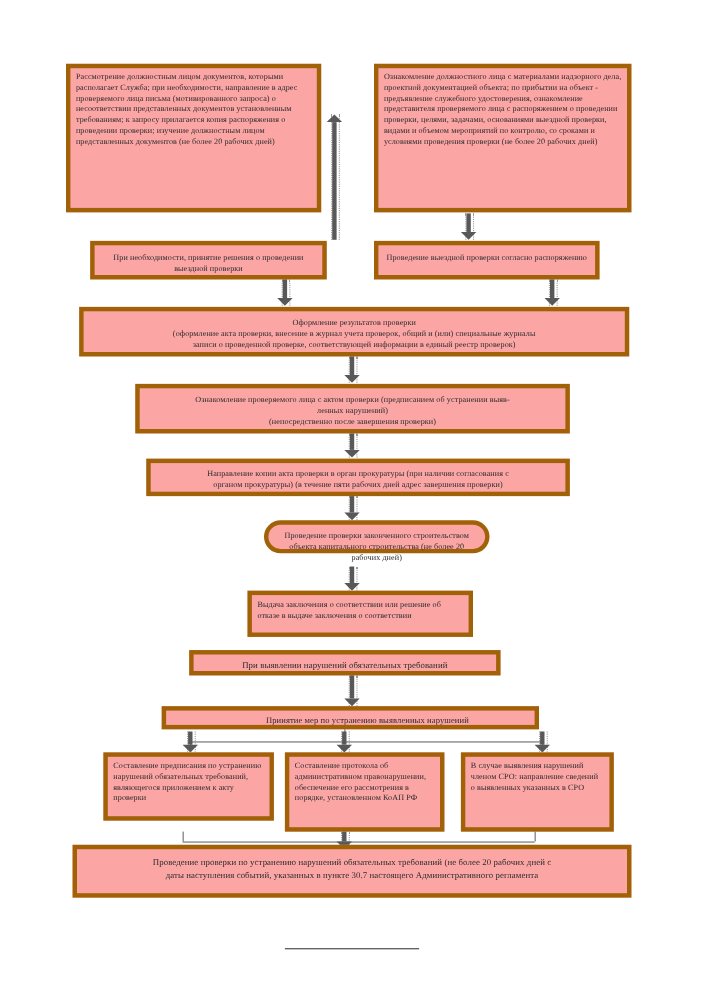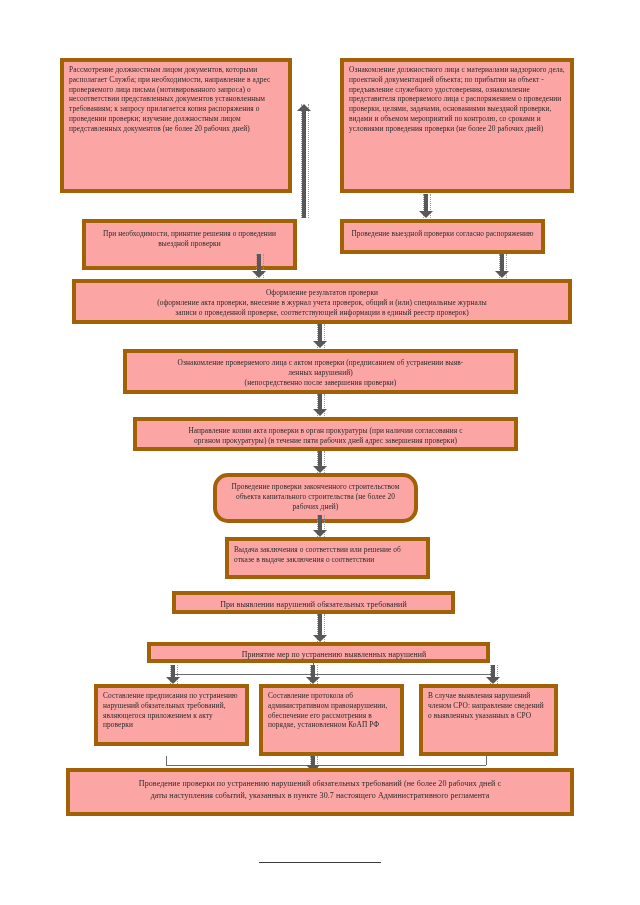--- a/index.html
+++ b/index.html
@@ -107,21 +107,21 @@
   <div class="arrow-v up" style="left:297px; top:104px; height:114px;">
     <div class="shaft" style="top:7px; bottom:0; height:107px;"></div>
     <div class="head"></div>
   </div>
 
   <div class="arrow-v down" style="left:419px; top:194px; height:24px;">
     <div class="shaft" style="height:17px;"></div>
     <div class="head"></div>
   </div>
 
-  <div class="box center" style="left:82px; top:219px; width:215px; height:51px; padding-top:6px;">При необходимости, принятие решения о проведении выездной проверки</div>
+  <div class="box center" style="left:82px; top:219px; width:215px; height:35px; padding-top:6px;">При необходимости, принятие решения о проведении выездной проверки</div>
 
   <div class="box center" style="left:340px; top:219px; width:205px; height:35px; padding-top:6px;">Проведение выездной проверки согласно распоряжению</div>
 
   <div class="arrow-v down" style="left:252px; top:254px; height:24px;">
     <div class="shaft" style="height:17px;"></div>
     <div class="head"></div>
   </div>
   <div class="arrow-v down" style="left:495px; top:254px; height:24px;">
     <div class="shaft" style="height:17px;"></div>
     <div class="head"></div>
@@ -152,21 +152,21 @@
   <div class="box center pad-lg" style="left:133px; top:417px; width:385px; height:34px; padding-top:5px;">
     <div>Направление копии акта проверки в орган  прокуратуры (при наличии согласования с</div>
     <div>органом прокуратуры) (в течение пяти рабочих дней адрес завершения проверки)</div>
   </div>
 
   <div class="arrow-v down" style="left:313px; top:451px; height:22px;">
     <div class="shaft" style="height:15px;"></div>
     <div class="head"></div>
   </div>
 
-  <div class="box center" style="left:213px; top:473px; width:205px; height:50px; padding-top:5px;border-radius:15px;">Проведение проверки законченного строительством объекта капитального строительства (не более 20 рабочих дней)</div>
+  <div class="box center" style="left:240px; top:473px; width:205px; height:30px; padding-top:5px;border-radius:15px;">Проведение проверки законченного строительством объекта капитального строительства (не более 20 рабочих дней)</div>
 
   <div class="arrow-v down" style="left:313px; top:515px; height:22px;">
     <div class="shaft" style="height:15px;"></div>
     <div class="head"></div>
   </div>
 
   <div class="box just" style="left:225px; top:537px; width:205px; height:42px; padding-top:4px;">Выдача заключения о соответствии или решение об отказе в выдаче заключения о соответствии</div>
 
   <div class="box center" style="left:172px; top:591px; width:283px; height:23px; padding-top:5px; font-size:8px;">При выявлении нарушений обязательных требований</div>
 

